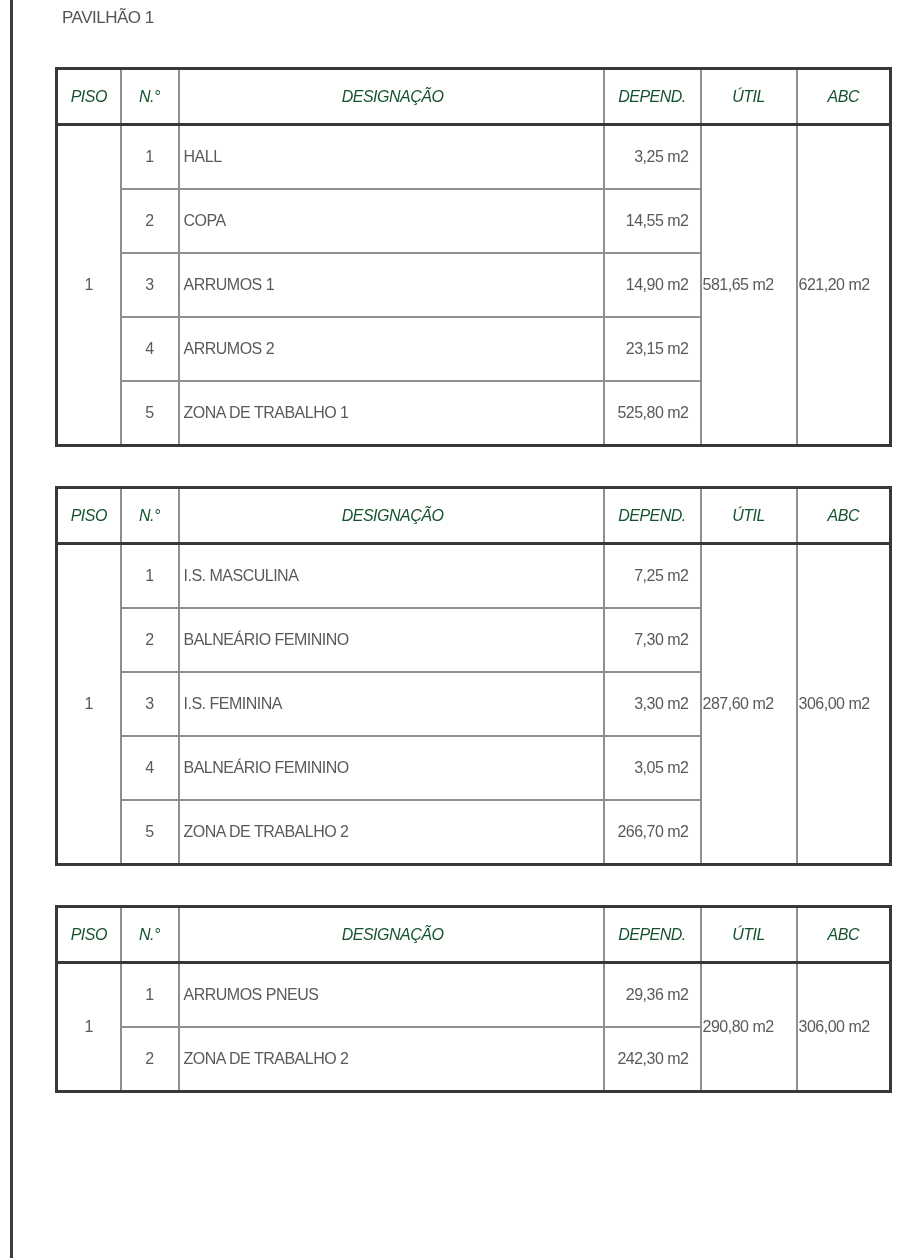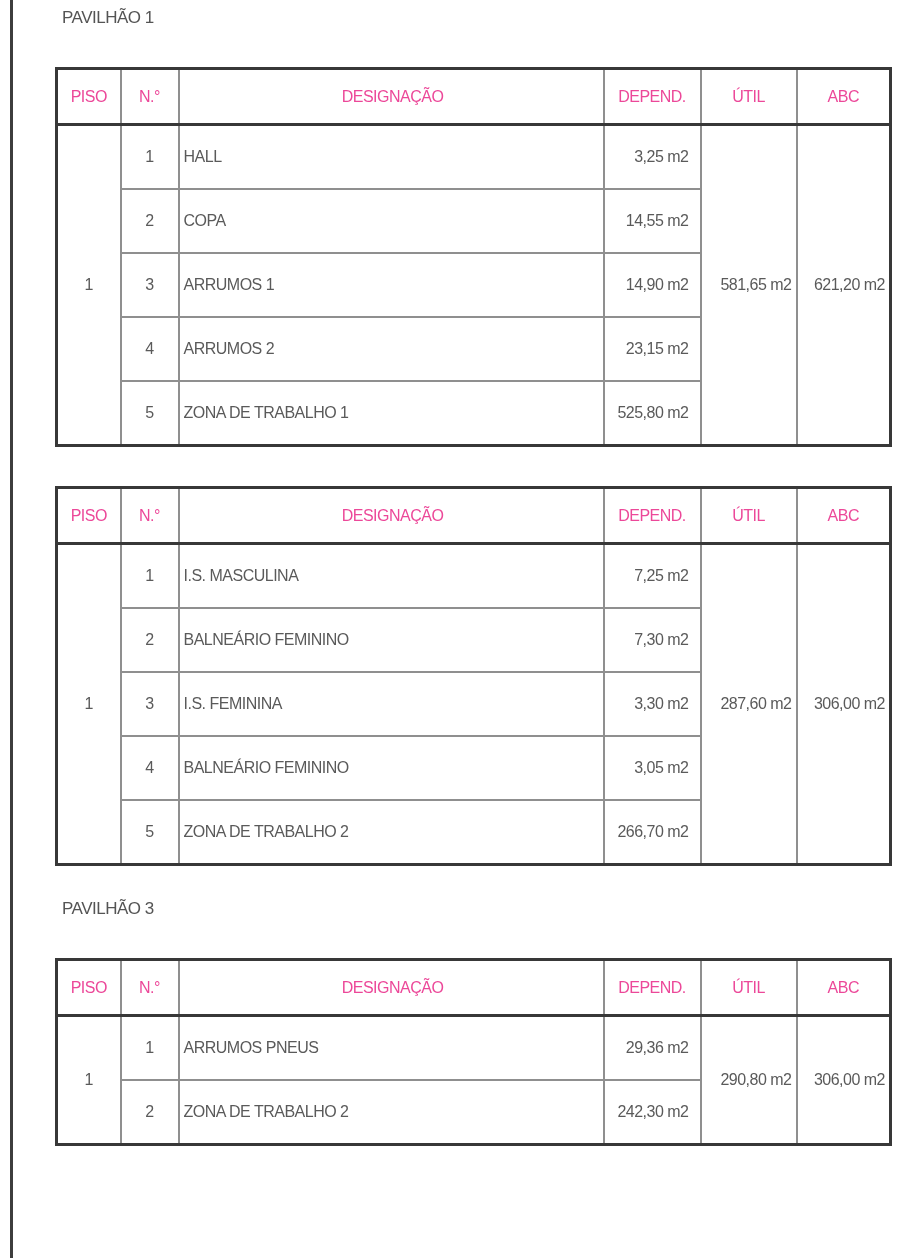--- a/index.html
+++ b/index.html
@@ -23,59 +23,60 @@
     width: 834px;
   }
   .section-title {
     font-size: 17px;
     font-weight: 400;
     color: #545454;
     letter-spacing: -0.5px;
     margin: 0 0 0 7px;
     line-height: 20px;
   }
-  .section { margin-bottom: 33px; }
+  .section { margin-bottom: 14px; }
   table.area-table {
     width: 834px;
     table-layout: fixed;
     border-collapse: collapse;
     margin-top: 39px;
     border: 3px solid #383838;
   }
   table.area-table th {
     font-weight: 400;
     font-size: 16px;
     letter-spacing: -0.5px;
-    color: #ec4899;
+    color: #14532d;
     height: 51px;
     border-left: 2px solid #8f8f8f;
     border-right: 2px solid #8f8f8f;
     border-top: 3px solid #383838;
     border-bottom: 3px solid #383838;
     text-align: center;
     overflow: hidden;
     white-space: nowrap;
+    font-style: italic;
   }
   table.area-table td {
     font-size: 16px;
     letter-spacing: -0.5px;
     color: #5a5a5a;
     height: 60px;
     border-left: 2px solid #8f8f8f;
     border-right: 2px solid #8f8f8f;
     border-top: 2px solid #8f8f8f;
     border-bottom: 2px solid #8f8f8f;
     vertical-align: middle;
     overflow: hidden;
     white-space: nowrap;
   }
   th.c-name, td.c-name { text-align: left; padding-left: 4px; }
   td.c-piso, td.c-num { text-align: center; }
   td.c-depend { text-align: right; padding-right: 11px; }
-  td.c-util, td.c-abc { text-align: right; padding-right: 4px; }
+  td.c-util, td.c-abc { padding-right: 4px; }
 </style>
 </head>
 <body>
 
 <div class="left-rule"></div>
 
 <div class="content">
 
   <div class="section">
     <h2 class="section-title">PAVILHÃO 1</h2>
@@ -178,21 +179,20 @@
         <tr>
           <td class="c-num">5</td>
           <td class="c-name">ZONA DE TRABALHO 2</td>
           <td class="c-depend">266,70 m2</td>
         </tr>
       </tbody>
     </table>
   </div>
 
   <div class="section">
-    <h2 class="section-title">PAVILHÃO 3</h2>
     <table class="area-table">
       <colgroup>
         <col style="width:64px">
           <col style="width:58px">
           <col style="width:425px">
         <col style="width:97px">
           <col style="width:96px">
           <col style="width:94px">
       </colgroup>
       <thead>

